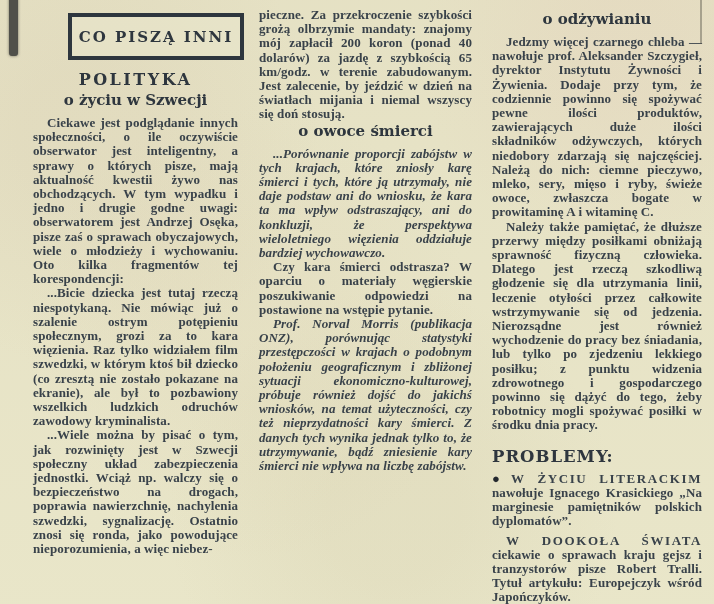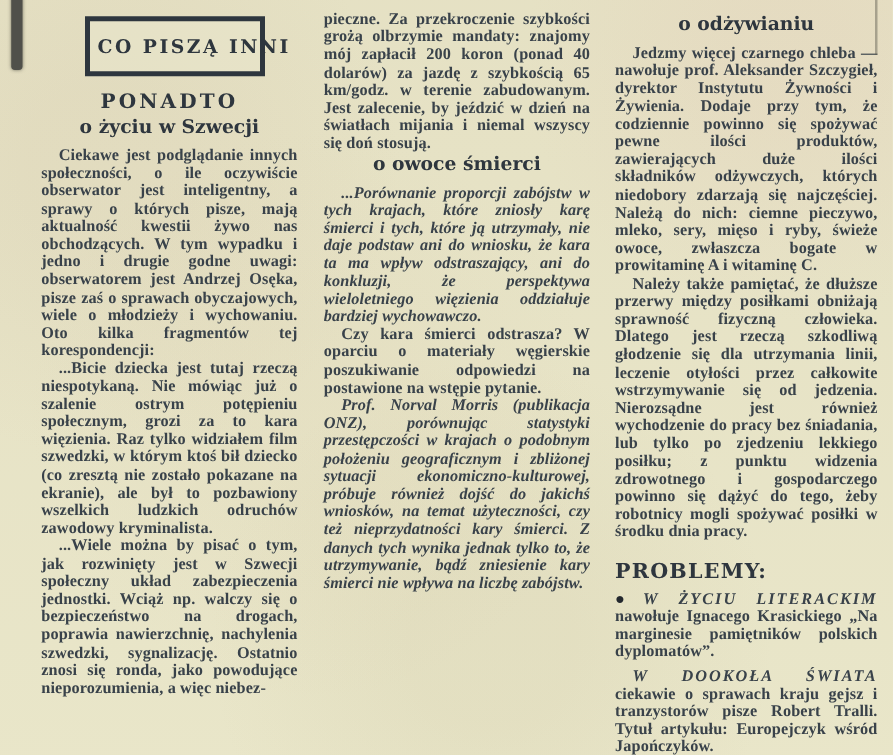--- a/index.html
+++ b/index.html
@@ -40,21 +40,21 @@
     display: flex;
     padding: 6px 0 0 33px;
   }
   .col { flex: 0 0 auto; }
   .col1 { width: 205px; margin-right: 21px; }
   .col2 { width: 213px; margin-right: 20px; padding-top: 2px; }
   .col3 { width: 210px; padding-top: 4px; }
 
   .banner-box {
     box-sizing: border-box;
-    width: 144px;
+    width: 176px;
     margin: 7px 0 10px 35px;
     border: 4px solid #2e363e;
     padding: 11px 6px 10px 6px;
     text-align: center;
     background: rgba(234,231,205,0.5);
   }
   .banner-box span {
     font-family: "DejaVu Serif", serif;
     font-size: 15px;
     letter-spacing: 2px;
@@ -92,35 +92,35 @@
     font-size: 16.5px;
     letter-spacing: 1px;
     color: #2e363e;
   }
   .item { margin-bottom: 5px; }
   .bullet {
     font-size: 13px;
     margin-right: 4px;
     color: #23282e;
   }
-  .lead { letter-spacing: 1.6px; font-style: italic; }
+  .lead { letter-spacing: 1.6px; }
 </style>
 </head>
 <body>
 
 <div class="artifact-left"></div>
 <div class="artifact-right"></div>
 
 <div class="page">
 
   <div class="col col1">
     <div class="banner-box">
       <span>CO PISZĄ INNI</span>
     </div>
-    <h2 class="kicker">PONADTO</h2>
+    <h2 class="kicker">POLITYKA</h2>
     <h3 class="subtitle">o życiu w Szwecji</h3>
     <p class="body indent">Ciekawe jest podglądanie innych społeczności, o ile oczywiście obserwator jest inteligentny, a sprawy o których pisze, mają aktualność kwestii żywo nas obchodzących. W tym wypadku i jedno i drugie godne uwagi: obserwatorem jest Andrzej Osęka, pisze zaś o sprawach obyczajowych, wiele o młodzieży i wychowaniu. Oto kilka fragmentów tej korespondencji:</p>
     <p class="body indent">...Bicie dziecka jest tutaj rzeczą niespotykaną. Nie mówiąc już o szalenie ostrym potępieniu społecznym, grozi za to kara więzienia. Raz tylko widziałem film szwedzki, w którym ktoś bił dziecko (co zresztą nie zostało pokazane na ekranie), ale był to pozbawiony wszelkich ludzkich odruchów zawodowy kryminalista.</p>
     <p class="body indent">...Wiele można by pisać o tym, jak rozwinięty jest w Szwecji społeczny układ zabezpieczenia jednostki. Wciąż np. walczy się o bezpieczeństwo na drogach, poprawia nawierzchnię, nachylenia szwedzki, sygnalizację. Ostatnio znosi się ronda, jako powodujące nieporozumienia, a więc niebez-</p>
   </div>
 
   <div class="col col2">
     <p class="body">pieczne. Za przekroczenie szybkości grożą olbrzymie mandaty: znajomy mój zapłacił 200 koron (ponad 40 dolarów) za jazdę z szybkością 65 km/godz. w terenie zabudowanym. Jest zalecenie, by jeździć w dzień na światłach mijania i niemal wszyscy się doń stosują.</p>
     <h3 class="subtitle">o owoce śmierci</h3>
     <p class="body indent italic">...Porównanie proporcji zabójstw w tych krajach, które zniosły karę śmierci i tych, które ją utrzymały, nie daje podstaw ani do wniosku, że kara ta ma wpływ odstraszający, ani do konkluzji, że perspektywa wieloletniego więzienia oddziałuje bardziej wychowawczo.</p>

